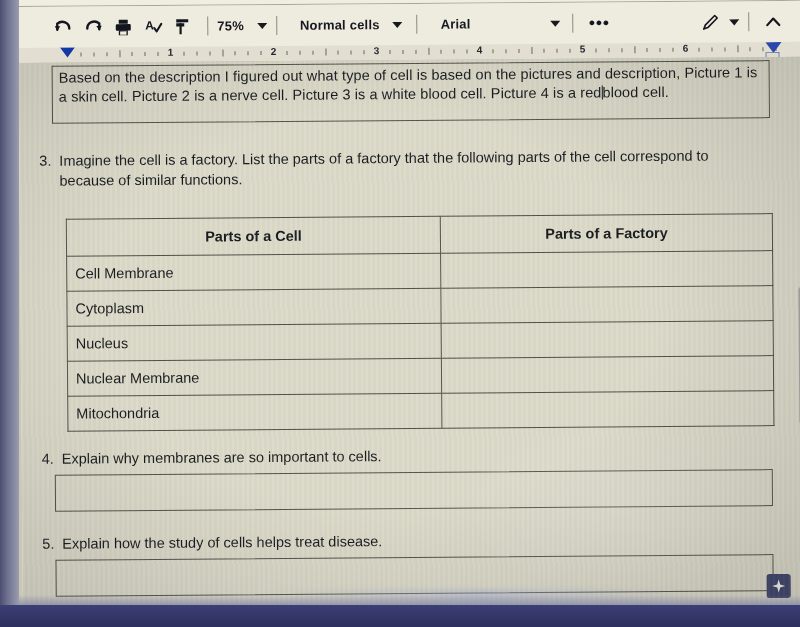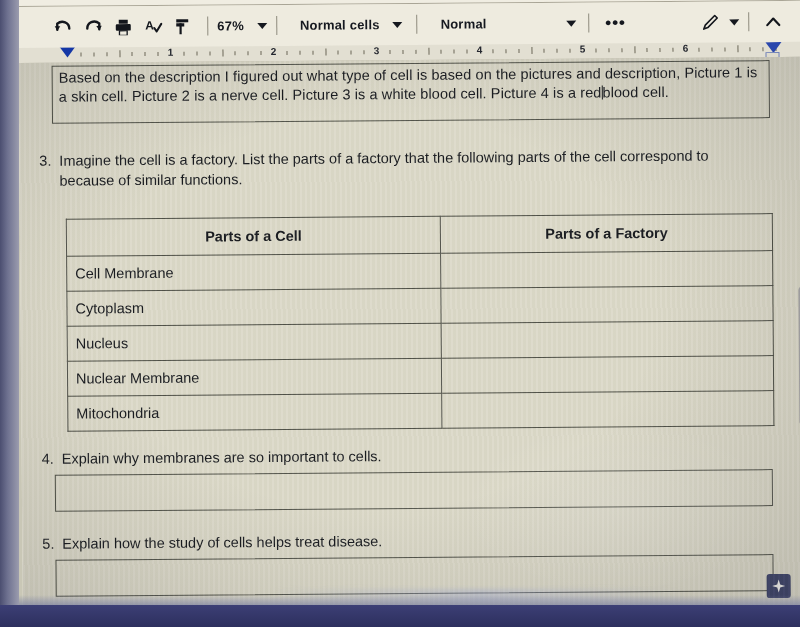--- a/index.html
+++ b/index.html
@@ -337,35 +337,35 @@
         <svg width="20" height="20" viewBox="0 0 20 20">
           <rect x="3" y="2.5" width="12" height="3.2" fill="#13161c"></rect>
           <rect x="3" y="6.6" width="8" height="3.2" fill="#13161c"></rect>
           <rect x="6.2" y="6.6" width="2.2" height="11" fill="#13161c"></rect>
         </svg>
       </div>
 
       <div class="tb-sep"></div>
 
       <div class="tb-group">
-        <span class="tb-text">67%</span>
+        <span class="tb-text">75%</span>
         <span class="caret"></span>
       </div>
 
       <div class="tb-sep"></div>
 
       <div class="tb-group" style="margin-left:14px;">
         <span class="tb-text">Normal cells</span>
         <span class="caret"></span>
       </div>
 
       <div class="tb-sep" style="margin-left:14px;"></div>
 
       <div class="tb-group" style="margin-left:14px;">
-        <span class="tb-text">Normal</span>
+        <span class="tb-text">Arial</span>
         <span class="caret" style="margin-left:80px;"></span>
       </div>
 
       <div class="tb-sep" style="margin-left:12px;"></div>
 
       <div class="tb-icon" style="margin-left:2px;">
         <span class="dots">•••</span>
       </div>
 
       <div class="tb-spacer"></div>

